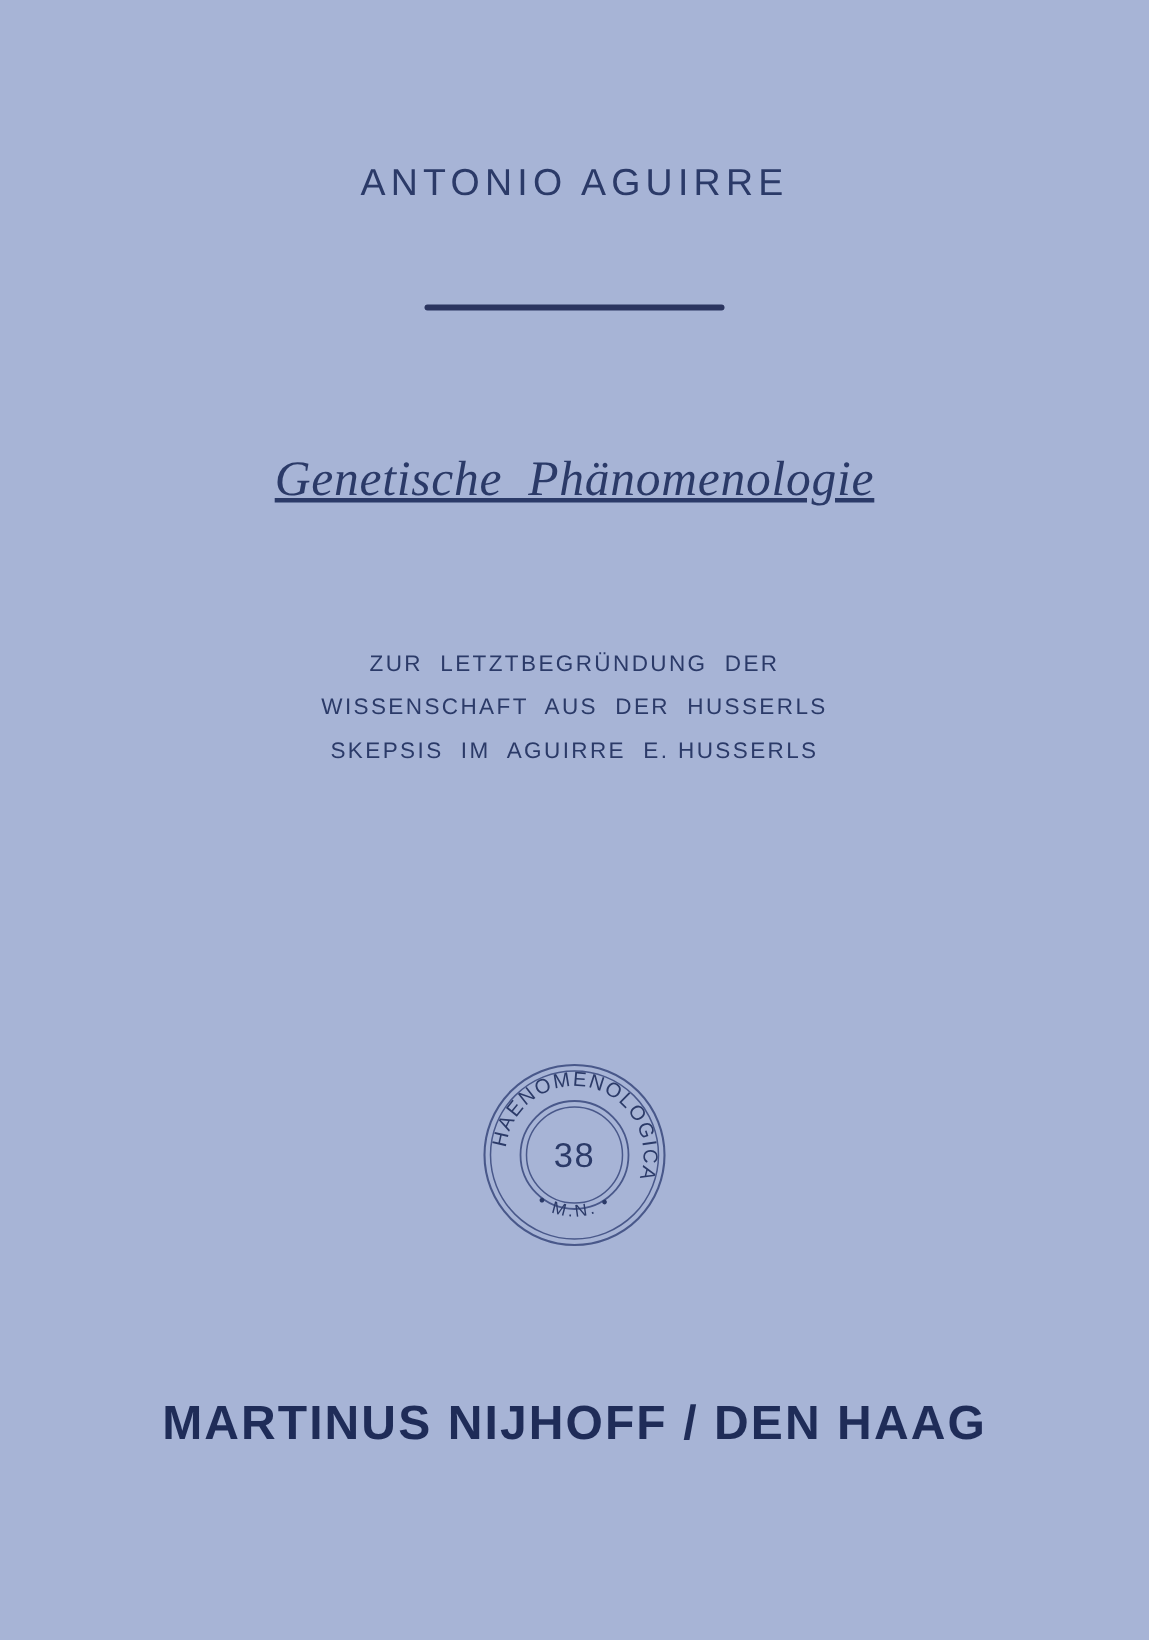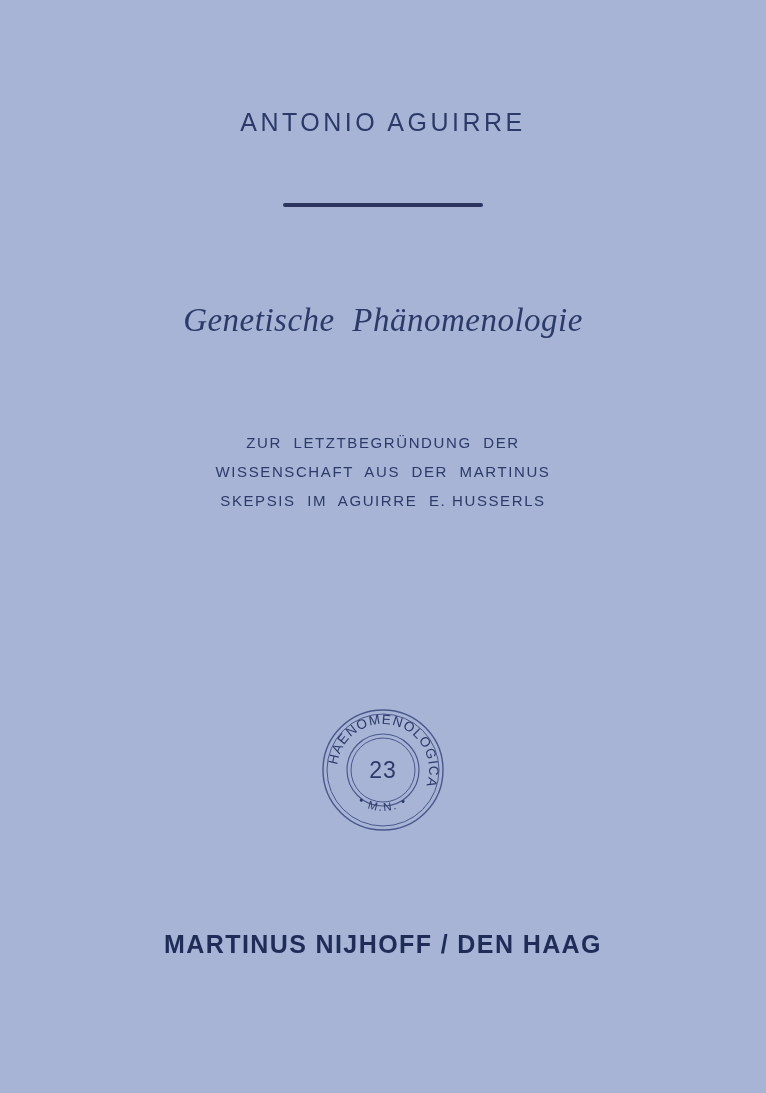--- a/index.html
+++ b/index.html
@@ -57,20 +57,21 @@
     font-family: "Liberation Serif", serif;
     font-style: italic;
     font-size: 33px;
     line-height: 50px;
     color: #2b3a68;
     letter-spacing: 0.5px;
   }
   .title .line {
     display: block;
     white-space: pre;
+    text-decoration: underline;
   }
 
   
   .subtitle {
     position: absolute;
     top: 428px;
     left: 0;
     width: 100%;
     text-align: center;
     font-size: 15px;
@@ -110,60 +111,60 @@
     font-family: "Liberation Sans", sans-serif;
   }
 
   
   .publisher {
     position: absolute;
     top: 930px;
     left: 0;
     width: 100%;
     text-align: center;
-    font-size: 25px;
+    font-size: 32px;
     font-weight: bold;
     letter-spacing: 1.4px;
     color: #1f2c58;
   }
 </style>
 </head>
 <body>
 
 <div class="cover">
 
   <div class="author">ANTONIO  AGUIRRE</div>
 
   <div class="rule"></div>
 
   <div class="title">
     <span class="line">Genetische  Phänomenologie</span>
   </div>
 
   <div class="subtitle">
     <span class="line">ZUR  LETZTBEGRÜNDUNG  DER</span>
-    <span class="line">WISSENSCHAFT  AUS  DER  MARTINUS</span>
+    <span class="line">WISSENSCHAFT  AUS  DER  HUSSERLS</span>
     <span class="line">SKEPSIS  IM  AGUIRRE  E. HUSSERLS</span>
   </div>
 
   <div class="seal">
     <svg width="126" height="126" viewBox="0 0 126 126" aria-hidden="true">
       <defs>
         <path id="ringpath" d="M 63,63 m -46,0 a 46,46 0 1,1 92,0 a 46,46 0 1,1 -92,0"></path>
         <path id="ringpath-bottom" d="M 63,63 m -41,0 a 41,41 0 0,0 82,0"></path>
       </defs>
       <circle cx="63" cy="63" r="60" fill="none" stroke="#4a5party" style="stroke:#49588a" stroke-width="1.4"></circle>
       <circle cx="63" cy="63" r="56" fill="none" stroke="#49588a" stroke-width="1"></circle>
       <circle cx="63" cy="63" r="36" fill="none" stroke="#49588a" stroke-width="1.2"></circle>
       <circle cx="63" cy="63" r="32" fill="none" stroke="#49588a" stroke-width="1"></circle>
       <text font-family="'Liberation Sans', sans-serif" font-size="13.5" letter-spacing="1.1" fill="#2b3a68">
         <textPath href="#ringpath" startOffset="27%" text-anchor="middle">PHAENOMENOLOGICA</textPath>
       </text>
       <text font-family="'Liberation Sans', sans-serif" font-size="11.5" letter-spacing="2" fill="#2b3a68">
         <textPath href="#ringpath-bottom" startOffset="50%" text-anchor="middle">• M.N. •</textPath>
       </text>
     </svg>
-    <div class="seal-number">23</div>
+    <div class="seal-number">38</div>
   </div>
 
   <div class="publisher">MARTINUS NIJHOFF / DEN HAAG</div>
 
 </div>
 
 </body></html>

